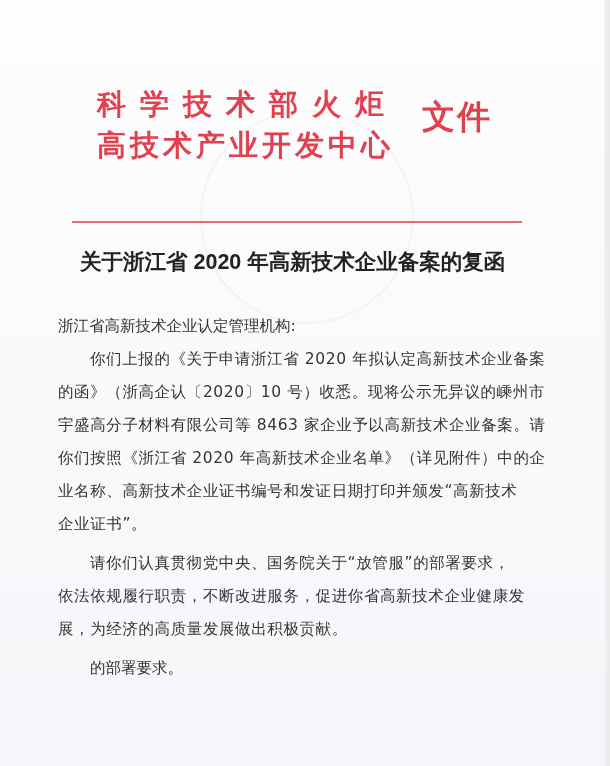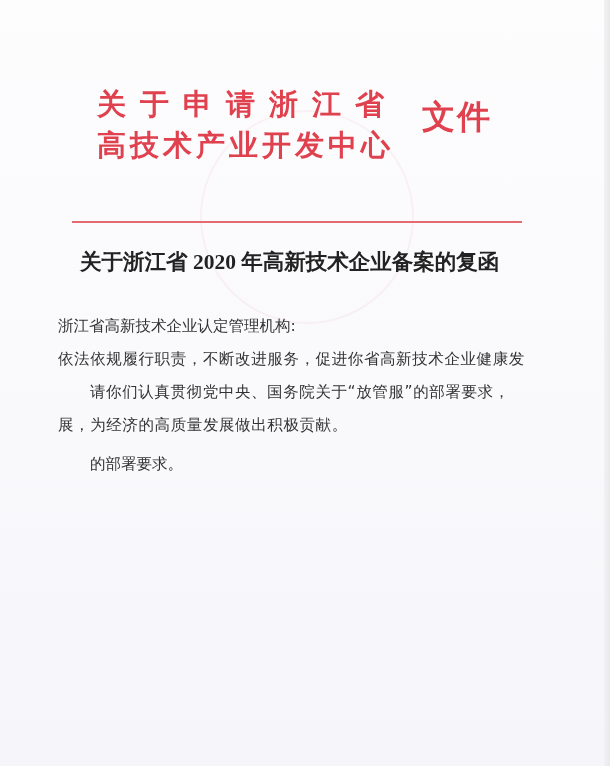--- a/index.html
+++ b/index.html
@@ -42,21 +42,21 @@
     position: absolute; left: 212px; top: 190px;
     font-family: "Liberation Serif", "DejaVu Serif", serif;
     font-size: 16px; color: #333; letter-spacing: 1px;
   }
   .divider {
     position: absolute; left: 72px; top: 221px; width: 450px; height: 2px;
     background: #e66a72;
   }
   .doc-title {
     position: absolute; left: 80px; top: 247px;
-    font-family: Liberation Serif, serif;
+    font-family: Liberation Sans, sans-serif;
     font-weight: bold; font-size: 21.5px; color: #222;
     white-space: nowrap;
   }
   .body-text {
     position: absolute; left: 58px; top: 310px; width: 500px;
     font-family: "DejaVu Sans", "Liberation Sans", sans-serif;
     font-size: 15.5px; color: #333;
     line-height: 33px;
   }
   .body-text p { margin: 0; }
@@ -68,33 +68,41 @@
     border: 2px solid rgba(220, 120, 130, 0.08);
   }
 </style>
 </head>
 <body>
 
 <div class="page">
   <div class="stamp"></div>
 
   <div class="header-block">
-    <div class="issuer-line l1">关于申请浙江省</div>
+    <div class="issuer-line l1">科学技术部火炬</div>
     <div class="issuer-line l2">高技术产业开发中心</div>
   </div>
   <div class="doc-type">文件</div>
 
   <div class="divider"></div>
 
   <div class="doc-title">关于浙江省 2020 年高新技术企业备案的复函</div>
 
   <div class="body-text">
     <p style="">浙江省高新技术企业认定管理机构:</p>
     <p style="margin-bottom:6px;">
+      <span class="line" style="padding-left:32px;">你们上报的《关于申请浙江省 2020 年拟认定高新技术企业备案</span>
+      <span class="line">的函》（浙高企认〔2020〕10 号）收悉。现将公示无异议的嵊州市</span>
+      <span class="line">宇盛高分子材料有限公司等 8463 家企业予以高新技术企业备案。请</span>
+      <span class="line">你们按照《浙江省 2020 年高新技术企业名单》（详见附件）中的企</span>
+      <span class="line">业名称、高新技术企业证书编号和发证日期打印并颁发“高新技术</span>
+      <span class="line">企业证书”。</span>
+    </p>
+    <p style="margin-bottom:6px;">
+      <span class="line" style="padding-left:32px;">请你们认真贯彻党中央、国务院关于“放管服”的部署要求，</span>
       <span class="line">依法依规履行职责，不断改进服务，促进你省高新技术企业健康发</span>
-      <span class="line" style="padding-left:32px;">请你们认真贯彻党中央、国务院关于“放管服”的部署要求，</span>
       <span class="line">展，为经济的高质量发展做出积极贡献。</span>
     </p>
     <p class="indent">的部署要求。</p>
   </div>
 
   <div class="right-edge"></div>
 </div>
 
 </body></html>

